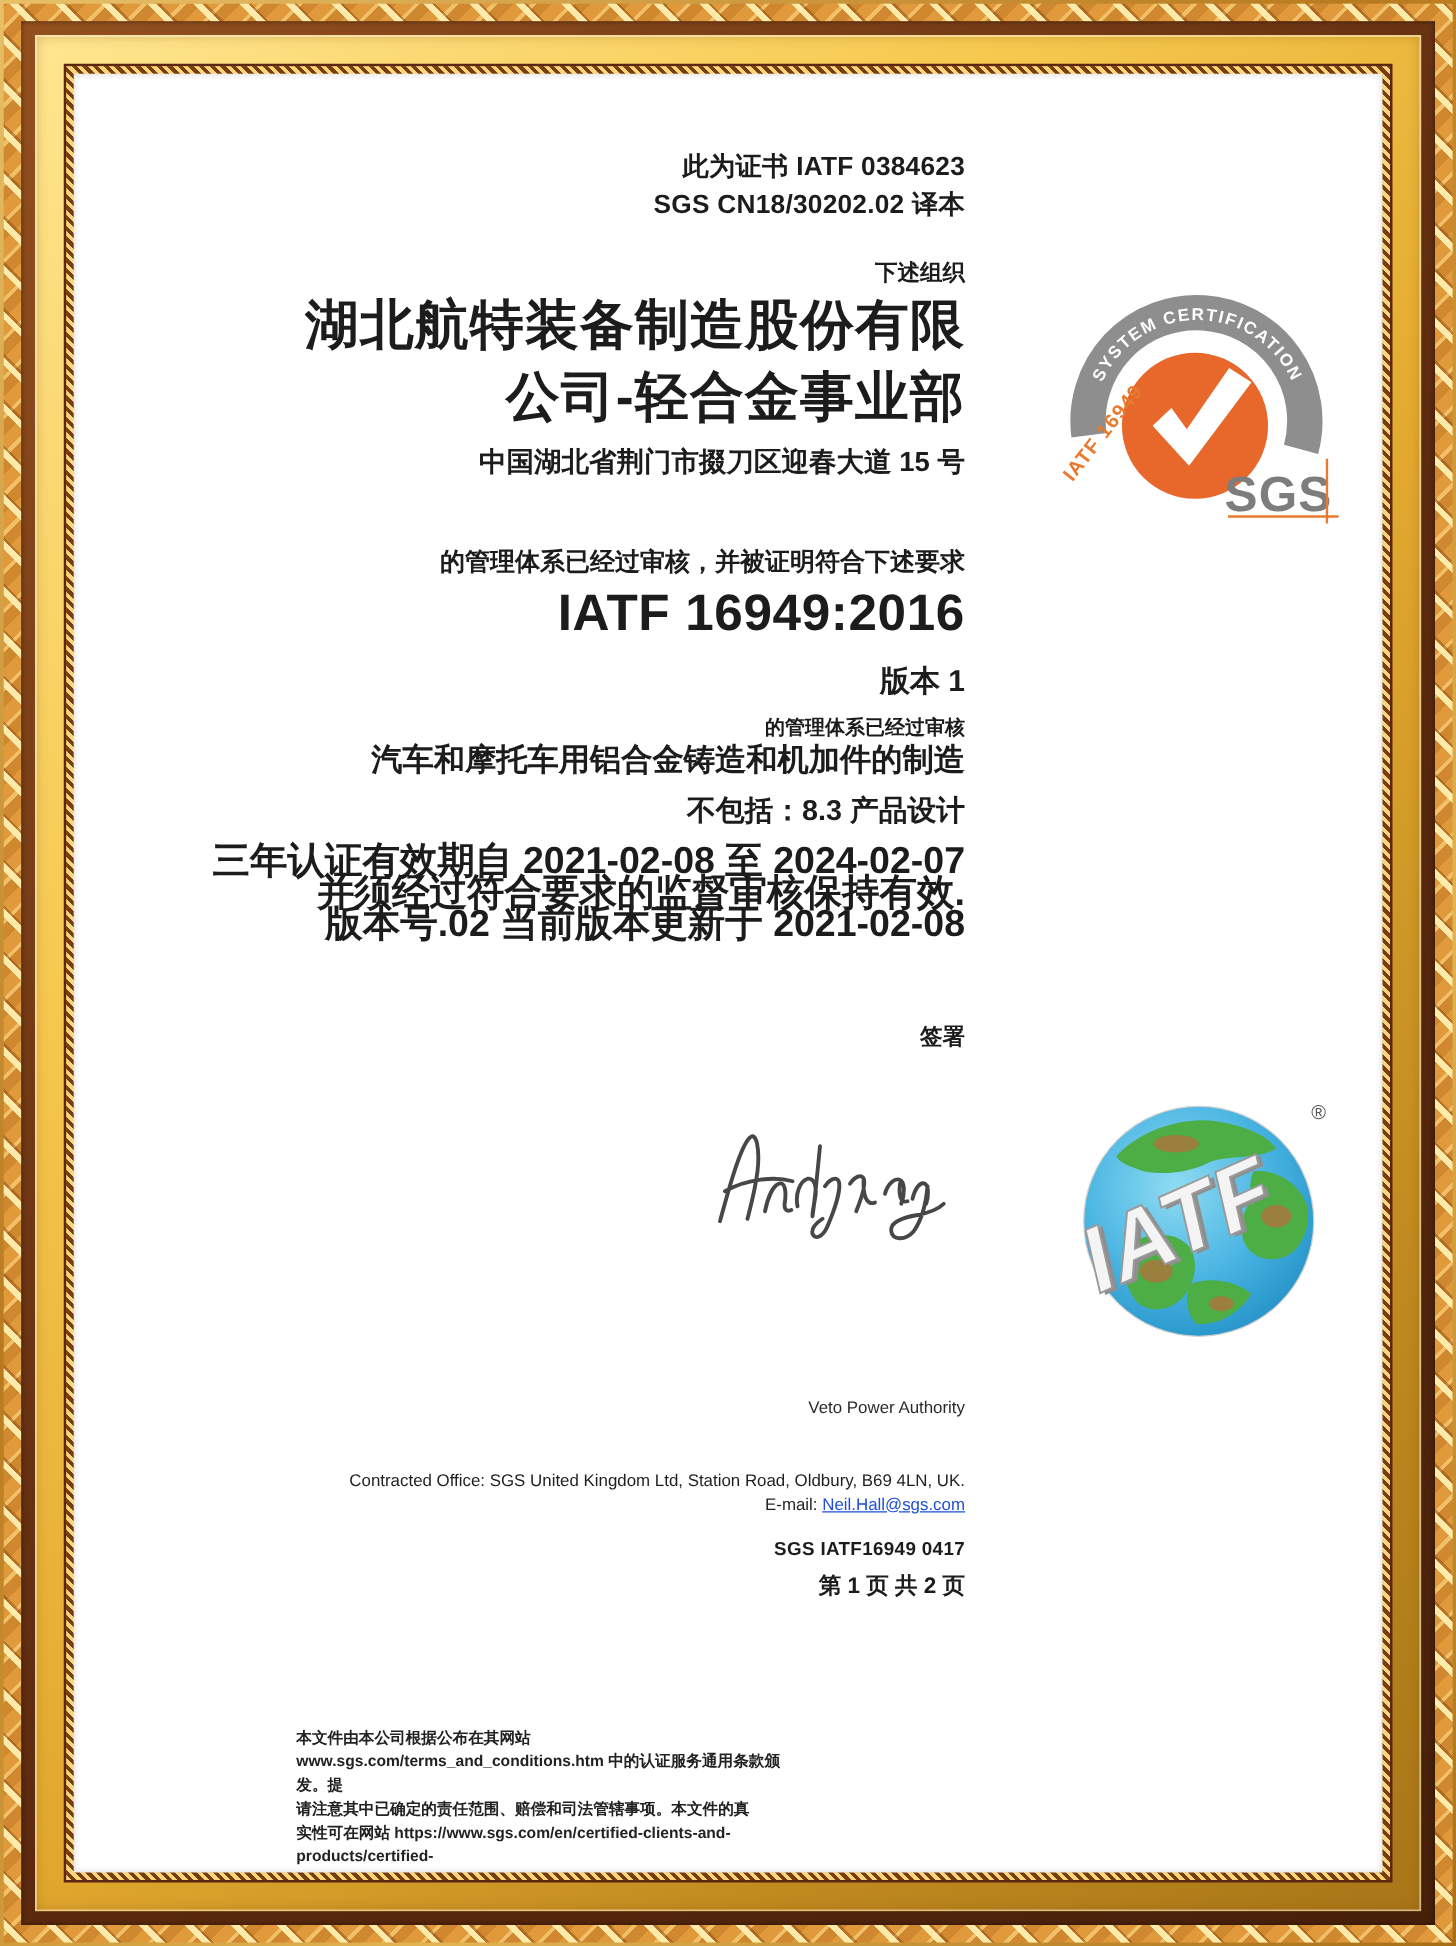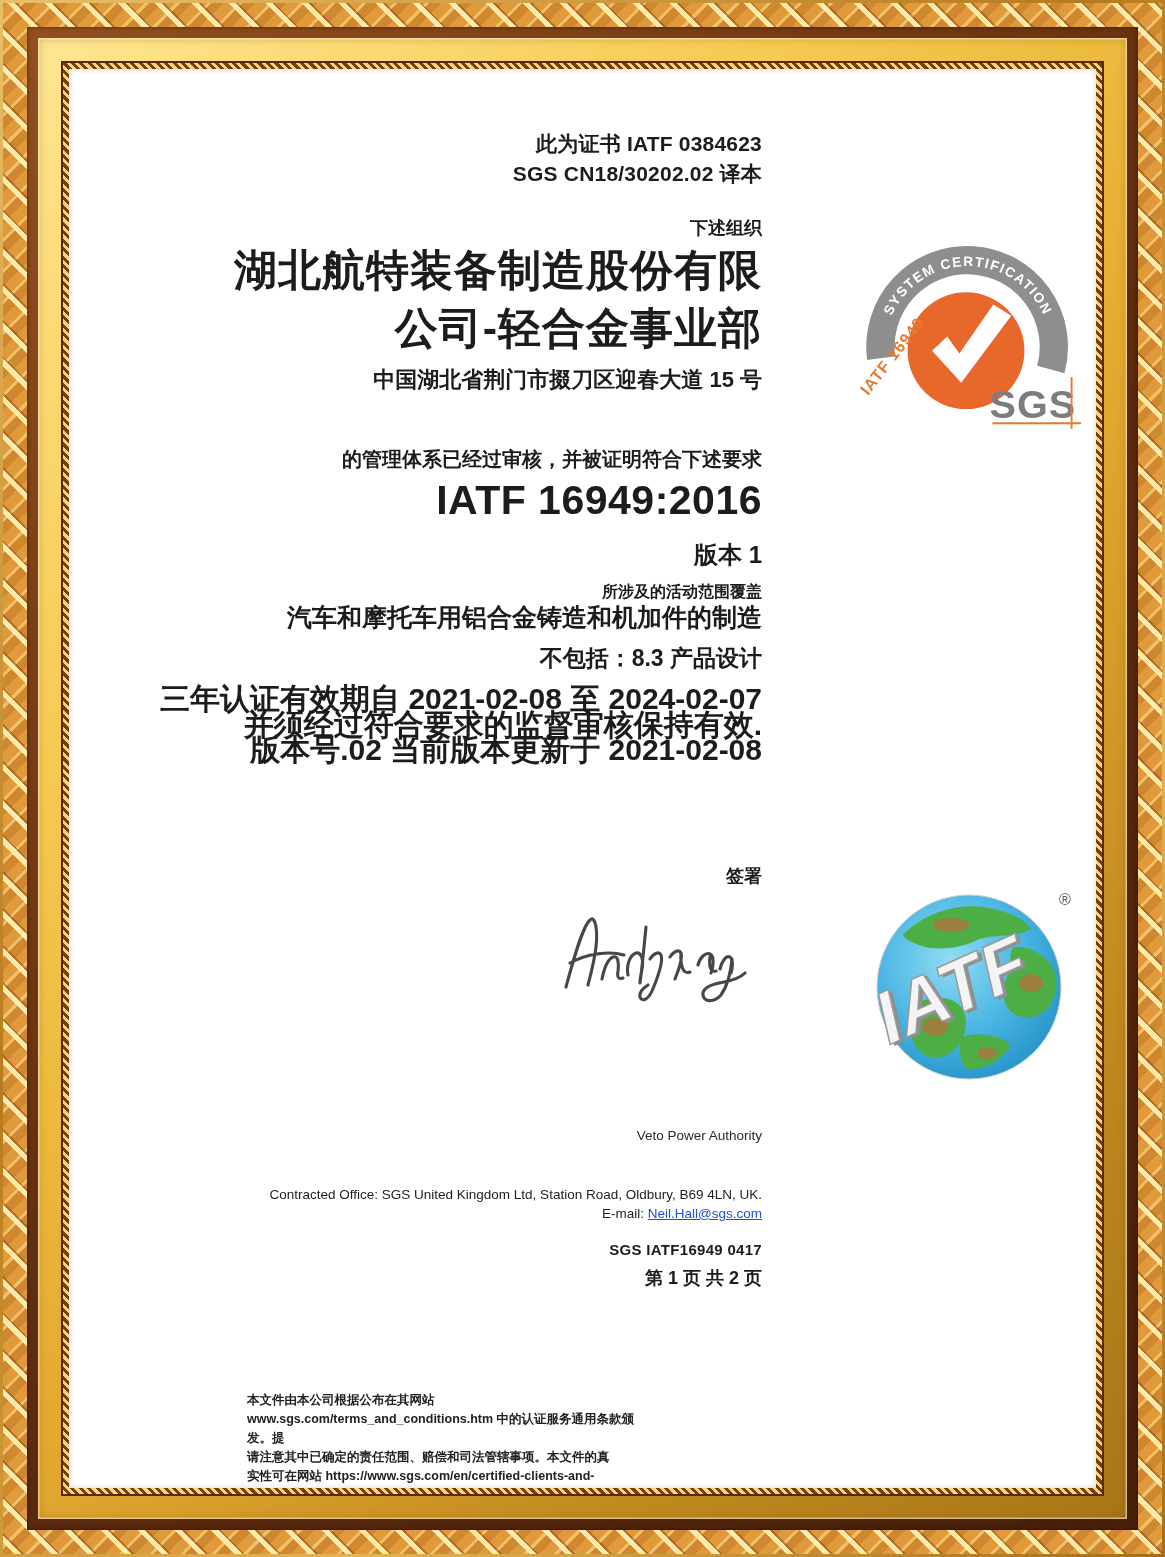--- a/index.html
+++ b/index.html
@@ -10,21 +10,21 @@
     width:1165px;height:1557px;
     background:linear-gradient(135deg,#e8c068,#b87a1e 40%,#e2b452 70%,#a86e16);
     padding:3px;
   }
   .frame2{ 
     width:100%;height:100%;
     background-color:#e09a3c;
     background-image:
       repeating-linear-gradient(45deg, rgba(255,236,170,0) 0 8px, rgba(255,238,175,0.95) 8px 13px, rgba(122,60,10,0.40) 13px 15px, rgba(255,236,170,0) 15px 26px),
       repeating-linear-gradient(-45deg, rgba(170,95,18,0.30) 0 9px, rgba(255,222,140,0.55) 9px 12px, rgba(170,95,18,0) 12px 22px);
-    padding:24px;
+    padding:14px;
   }
   .frame3{ 
     width:100%;height:100%;
     background:linear-gradient(135deg,#93501e,#5c2a0e 55%,#47200a);
     box-shadow:inset 0 0 4px rgba(0,0,0,.5);
     padding:11px;
   }
   .frame4{ 
     width:100%;height:100%;
     background:linear-gradient(135deg,#ffe690 0%,#f6c94e 30%,#e3a92f 55%,#c08a1f 80%,#a87618 100%);
@@ -58,21 +58,21 @@
   .org-intro{ top:147px; font-size:18px; font-weight:600; }
   .org-name{ top:172px; font-size:43px; font-weight:700; line-height:58px; letter-spacing:1px; }
   .org-address{ top:296px; font-size:22px; font-weight:600; }
   .audit-statement{ top:377px; font-size:20px; font-weight:700; }
   .standard{ top:408px; font-size:41px; font-weight:700; letter-spacing:.5px; }
   .edition{ top:470px; font-size:24px; font-weight:600; }
   .scope-intro{ top:513px; font-size:16px; font-weight:700; }
   .scope{ top:532px; font-size:25px; font-weight:700; }
   .exclusion{ top:574px; font-size:23px; font-weight:600; }
   .validity{ top:617px; font-size:30px; font-weight:600; line-height:25.5px; }
-  .sign-label{ top:795px; font-size:18px; font-weight:600;margin-left:36px; }
+  .sign-label{ top:758px; font-size:18px; font-weight:600;margin-left:36px; }
   .signature-svg{ top:838px; right:348px; width:190px; height:100px; }
   .veto{ top:1059px; font-size:13.5px; color:#2a2a2a; }
   .office{ top:1117px; font-size:13.5px; line-height:18.5px; color:#1e1e1e; }
   .office a{ color:#1d4ed8; text-decoration:underline; }
   .doc-code{ top:1172px; font-size:15px; font-weight:700; letter-spacing:.3px;margin-left:45px; }
   .page-info{ top:1197px; font-size:18px; font-weight:600; }
   .fineprint{ left:178px; top:1322px; width:406px; text-align:left; font-size:12.5px; font-weight:600; line-height:19px; color:#222; }
 
   .sgs-logo{ left:782px; top:140px; width:230px; height:222px; }
   .iatf-logo{ left:794px; top:818px; width:224px; height:196px; }
@@ -115,21 +115,21 @@
             <text transform="translate(18,198) rotate(-52)" font-size="17" font-weight="700" fill="#e87a2e" letter-spacing="1">IATF 16949</text>
             <text x="147" y="222" font-size="42" font-weight="800" fill="#7d7d7d" letter-spacing="1">SGS</text>
             <line x1="234" y1="178" x2="234" y2="233" stroke="#e87a2e" stroke-width="2"></line>
             <line x1="150" y1="227" x2="244" y2="227" stroke="#e87a2e" stroke-width="2"></line>
           </svg>
         </div>
 
         <div class="abs col-right audit-statement">的管理体系已经过审核，并被证明符合下述要求</div>
         <div class="abs col-right standard">IATF 16949:2016</div>
         <div class="abs col-right edition">版本 1</div>
-        <div class="abs col-right scope-intro">所涉及的活动范围覆盖</div>
+        <div class="abs col-right scope-intro">的管理体系已经过审核</div>
         <div class="abs col-right scope">汽车和摩托车用铝合金铸造和机加件的制造</div>
         <div class="abs col-right exclusion">不包括：8.3 产品设计</div>
 
         <div class="abs col-right validity">
           <div>三年认证有效期自 2021-02-08 至 2024-02-07</div>
           <div>并须经过符合要求的监督审核保持有效.</div>
           <div>版本号.02 当前版本更新于 2021-02-08</div>
         </div>
 
         <div class="abs col-right sign-label">签署</div>

